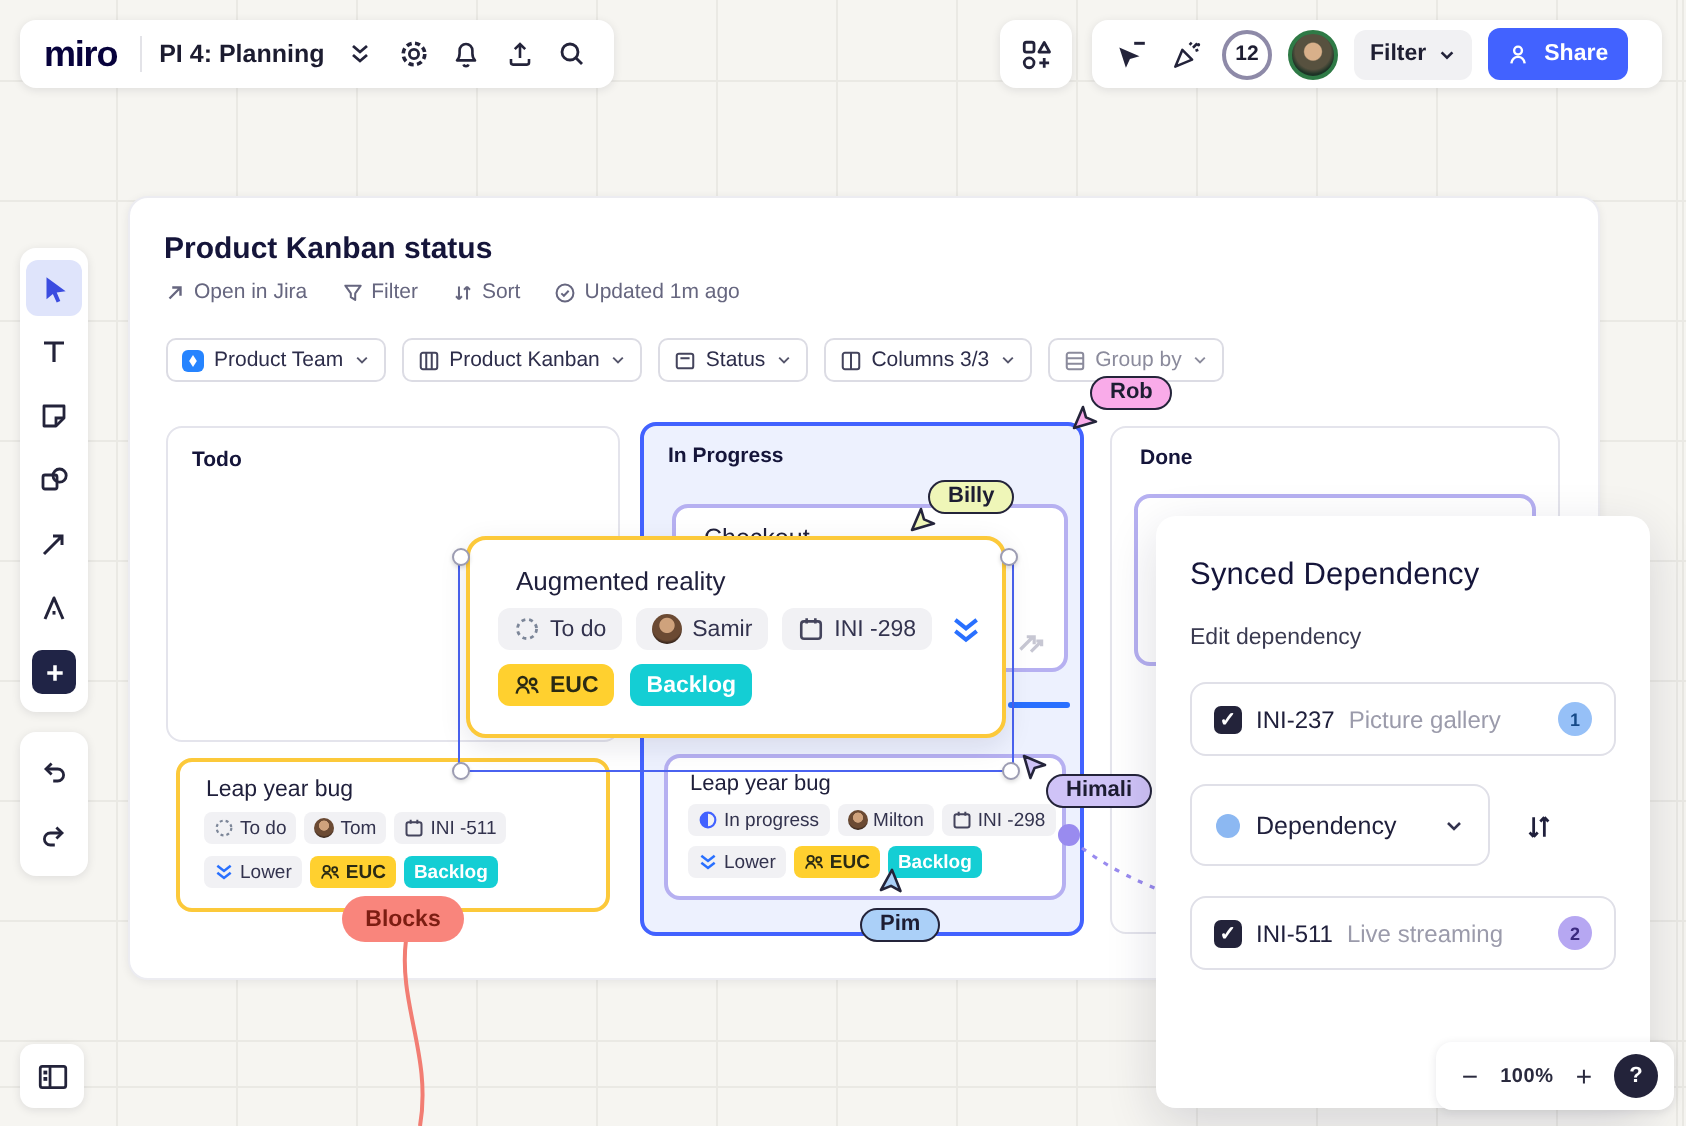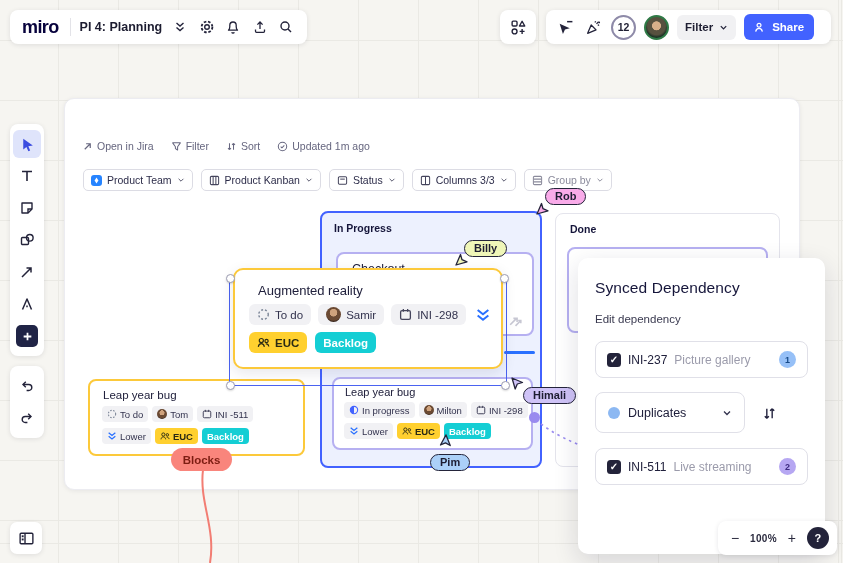--- a/index.html
+++ b/index.html
@@ -104,20 +104,21 @@
   .help-btn { width:22px; height:22px; border-radius:50%; background:#23233a; color:#fff; font-size:11px; font-weight:700; display:flex; align-items:center; justify-content:center; }
 
   .overlay-svg { position:absolute; left:0; top:0; width:843px; height:563px; pointer-events:none; }
 </style>
 </head>
 <body>
 
 <div class="stage">
 
   <div class="abs frame"></div>
+  <div class="abs frame-title">Product Kanban status</div>
 
   <div class="abs meta-row">
     <span class="meta-item">
       <svg width="11" height="11" viewBox="0 0 12 12">
           <path d="M3 9 9 3M4.5 3H9v4.5" stroke="#66667f" stroke-width="1.3" fill="none"></path>
         </svg>
       <span>Open in Jira</span>
     </span>
     <span class="meta-item">
       <svg width="11" height="11" viewBox="0 0 12 12">
@@ -187,20 +188,23 @@
           <rect x="1.5" y="1.5" width="9" height="9" rx="1.2" stroke="#8b8b9c" stroke-width="1.1" fill="none"></rect>
           <path d="M1.5 4.5h9M1.5 7.5h9" stroke="#8b8b9c" stroke-width="1.1"></path>
         </svg>
       <span>Group by</span>
       <svg width="8" height="8" viewBox="0 0 10 10">
           <path d="M2 3.5 5 6.5 8 3.5" stroke="#8b8b9c" stroke-width="1.2" fill="none"></path>
         </svg>
     </span>
   </div>
 
+  <div class="abs col col-todo">
+    <div class="col-label" style="position:absolute;left:12px;top:10px;">Todo</div>
+  </div>
   <div class="abs col col-inprog">
     <div class="col-label" style="position:absolute;left:12px;top:9px;">In Progress</div>
   </div>
   <div class="abs col col-done">
     <div class="col-label" style="position:absolute;left:14px;top:9px;">Done</div>
   </div>
 
   <div class="abs kcard purple" style="left:567px;top:247px;width:201px;height:86px;"></div>
 
   <div class="abs kcard purple" style="left:336px;top:252px;width:198px;height:84px;">
@@ -394,21 +398,21 @@
       </span>
     <span class="dep-key">INI-237</span>
     <span class="dep-name">Picture gallery</span>
     <span class="badge blue">
         <span>1</span>
       </span>
   </div>
 
   <div class="abs rel-dd">
     <span class="rel-dot"></span>
-    <span class="rel-label">Duplicates</span>
+    <span class="rel-label">Dependency</span>
     <svg width="10" height="10" viewBox="0 0 10 10">
         <path d="M2 3.5 5 6.5 8 3.5" stroke="#33334e" stroke-width="1.3" fill="none"></path>
       </svg>
   </div>
   <div class="abs sort-ic">
     <svg width="15" height="15" viewBox="0 0 14 14">
         <path d="M4.5 2.5v9M4.5 11.5 2.6 9.6M4.5 11.5l1.9-1.9M9.5 11.5v-9M9.5 2.5 7.6 4.4M9.5 2.5l1.9 1.9" stroke="#20203c" stroke-width="1.3" fill="none"></path>
       </svg>
   </div>
 

